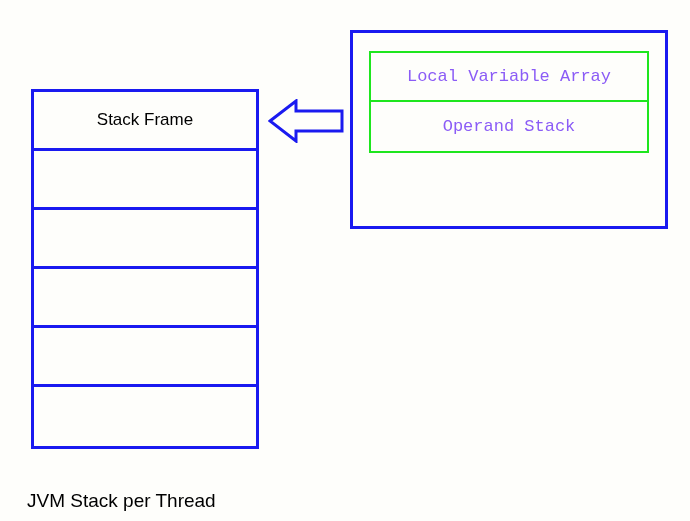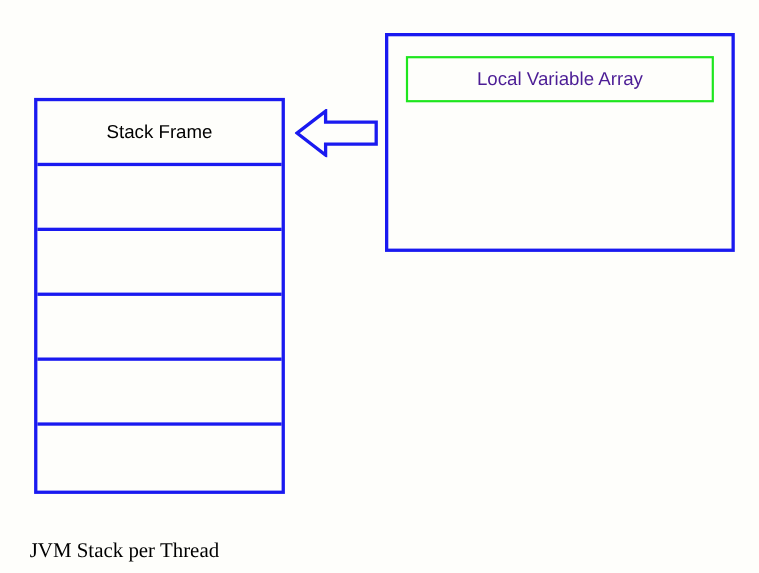--- a/index.html
+++ b/index.html
@@ -32,46 +32,46 @@
   }
   .stack-row:last-child {
     border-bottom: none;
   }
   .caption {
     position: absolute;
     left: 27px;
     top: 490px;
     font-size: 19px;
     color: #000;
-    font-family: Liberation Serif, serif;
   }
   .detail-box {
     position: absolute;
     left: 350px;
     top: 30px;
     width: 318px;
     height: 199px;
     border: 3px solid #1a1af0;
     box-sizing: border-box;
     padding: 18px 16px;
   }
   .inner-list {
     border: 2px solid #1ee61e;
     width: 100%;
     box-sizing: border-box;
   }
   .inner-row {
-    height: 38px;
+    height: 49px;
     border-bottom: 2px solid #1ee61e;
     box-sizing: border-box;
     display: flex;
     align-items: center;
     justify-content: center;
     font-size: 17px;
-    color: #4c1d95;
+    color: #8b5cf6;
+    font-family: Liberation Mono, monospace;
   }
   .inner-row:last-child {
     border-bottom: none;
   }
   .arrow {
     position: absolute;
     left: 268px;
     top: 99px;
   }
 </style>
@@ -103,14 +103,17 @@
 
 <svg class="arrow" width="76" height="44">
   <polygon points="2,22 28,2 28,12 74,12 74,32 28,32 28,42" fill="#fefefb" stroke="#1a1af0" stroke-width="3" stroke-linejoin="miter"></polygon>
 </svg>
 
 <div class="detail-box">
   <div class="inner-list">
     <div class="inner-row">
       <span>Local Variable Array</span>
     </div>
+    <div class="inner-row">
+      <span>Operand Stack</span>
+    </div>
   </div>
 </div>
 
 </body></html>

